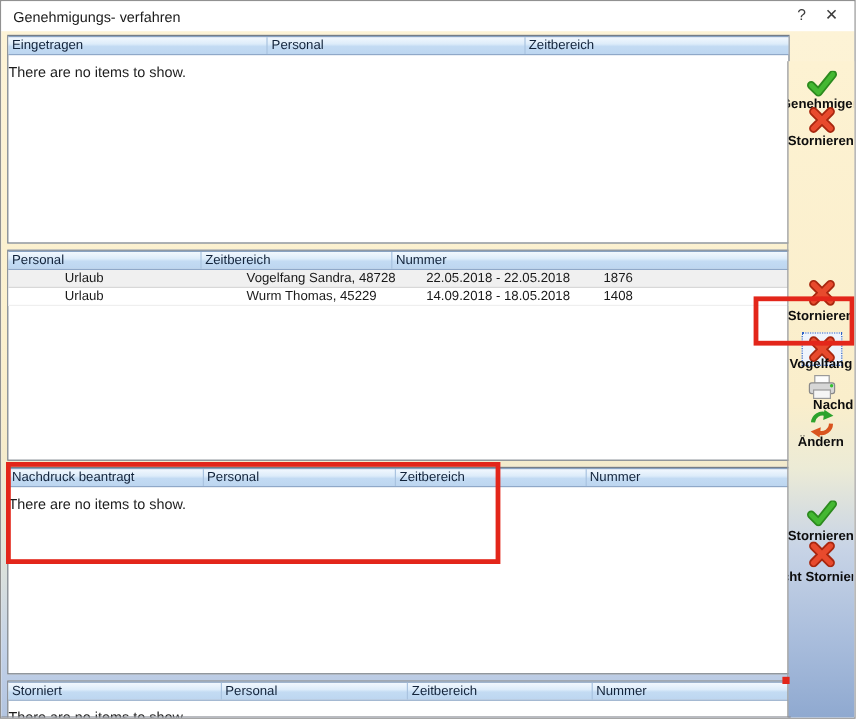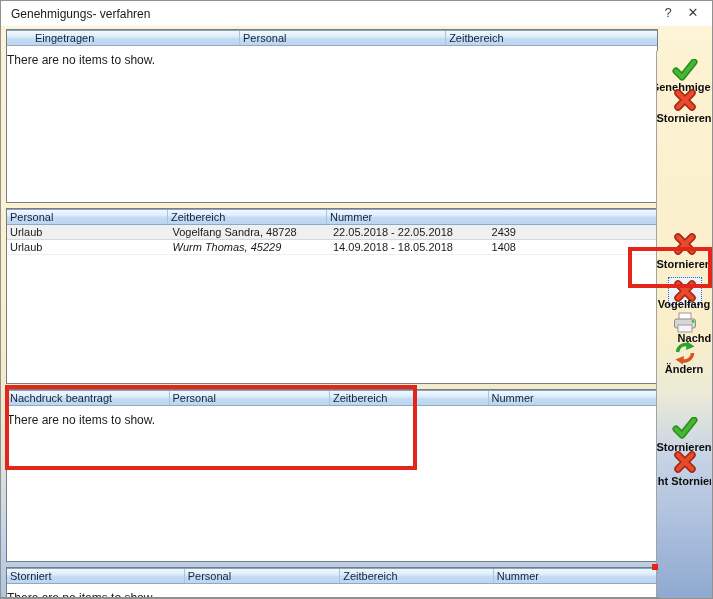--- a/index.html
+++ b/index.html
@@ -50,21 +50,21 @@
   .theader {
     display:flex; height:16px;
     background:linear-gradient(180deg,#f2f8fe 0%, #ddecfa 40%, #c3dbf3 55%, #bdd6f0 100%);
     border-bottom:1px solid #8fa8c8; border-top:1px solid #88a2c2;
   }
   .th {
     font-size:11px; color:#12233a; padding:1px 0 0 3px;
     border-right:1px solid #a9c3e0; overflow:hidden; white-space:nowrap;
   }
   .th:last-child { border-right:none; }
-  .row { display:flex; height:15px; background:#fff; border-bottom:1px solid #efefef; }
+  .row { display:flex; height:15px; background:#fff; border-bottom:1px solid #efefef;padding-left:44px; }
   .row.alt { background:#f0f0f0; border-bottom:1px solid #d8d8d8; }
   .cell {
     font-size:11px; color:#1a1a1a; padding:1px 0 0 3px;
     overflow:hidden; white-space:nowrap;
   }
   .empty-msg {
     margin-top:7px; text-align:left; font-size:12px; color:#1c1c1c;
   }
 
   .annotation { position:absolute; border:4px solid #e3261a; z-index:50; }
@@ -82,41 +82,41 @@
   <div class="titlebar">
     <span class="title">Genehmigungs- verfahren</span>
     <span class="tb-btn tb-help">?</span>
     <span class="tb-btn tb-close">✕</span>
   </div>
 
   <div class="content">
     <div id="tables">
         <div class="table" style="top: 3px; height: 174px;">
           <div class="theader">
-            <div class="th" style="width: 217px; margin-left: 25px;">Eingetragen</div>
+            <div class="th" style="width: 217px;">Eingetragen</div>
             <div class="th" style="width: 215px;">Personal</div>
             <div class="th" style="width: 220px;">Zeitbereich</div>
           </div>
           <div class="empty-msg">There are no items to show.</div>
         </div>
         <div class="table" style="top: 182px; height: 176px;">
           <div class="theader">
             <div class="th" style="width: 161px;">Personal</div>
             <div class="th" style="width: 159px;">Zeitbereich</div>
             <div class="th" style="width: 169px;">Nummer</div>
           </div>
           <div class="row alt">
             <div class="cell" style="width: 163px;">Urlaub</div>
             <div class="cell" style="width: 161px;">Vogelfang Sandra, 48728</div>
             <div class="cell" style="width: 159px;">22.05.2018 - 22.05.2018</div>
-            <div class="cell" style="width: 169px;">2439</div>
+            <div class="cell" style="width: 169px;">1876</div>
           </div>
           <div class="row">
             <div class="cell" style="width: 163px;">Urlaub</div>
-            <div class="cell" style="width: 161px; font-style: italic;">Wurm Thomas, 45229</div>
+            <div class="cell" style="width: 161px;">Wurm Thomas, 45229</div>
             <div class="cell" style="width: 159px;">14.09.2018 - 18.05.2018</div>
             <div class="cell" style="width: 169px;">1408</div>
           </div>
         </div>
         <div class="table" style="top: 363px; height: 173px;">
           <div class="theader">
             <div class="th" style="width: 163px;">Nachdruck beantragt</div>
             <div class="th" style="width: 161px;">Personal</div>
             <div class="th" style="width: 159px;">Zeitbereich</div>
             <div class="th" style="width: 169px;">Nummer</div>

